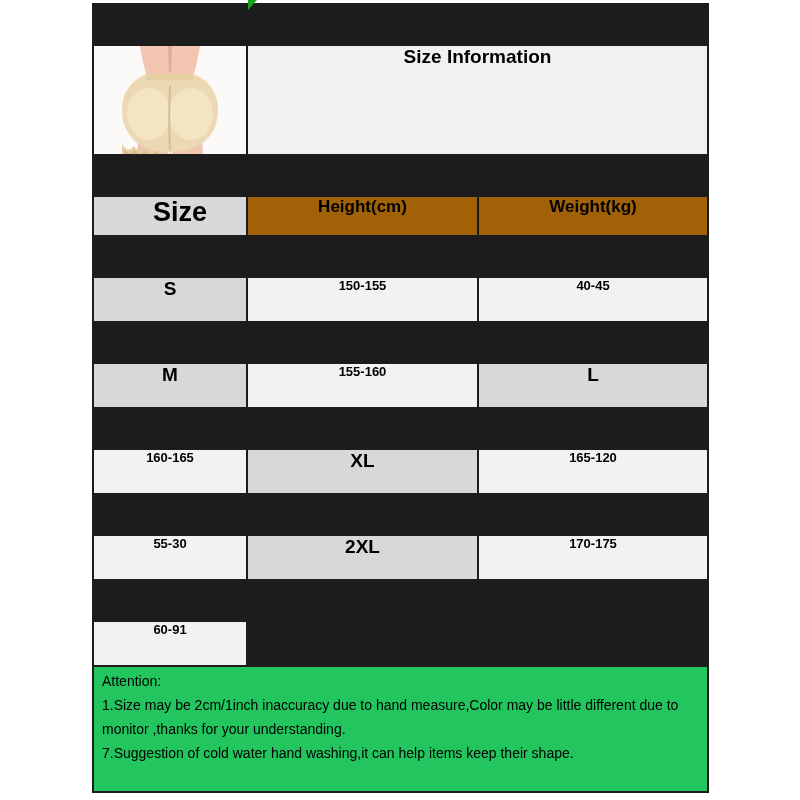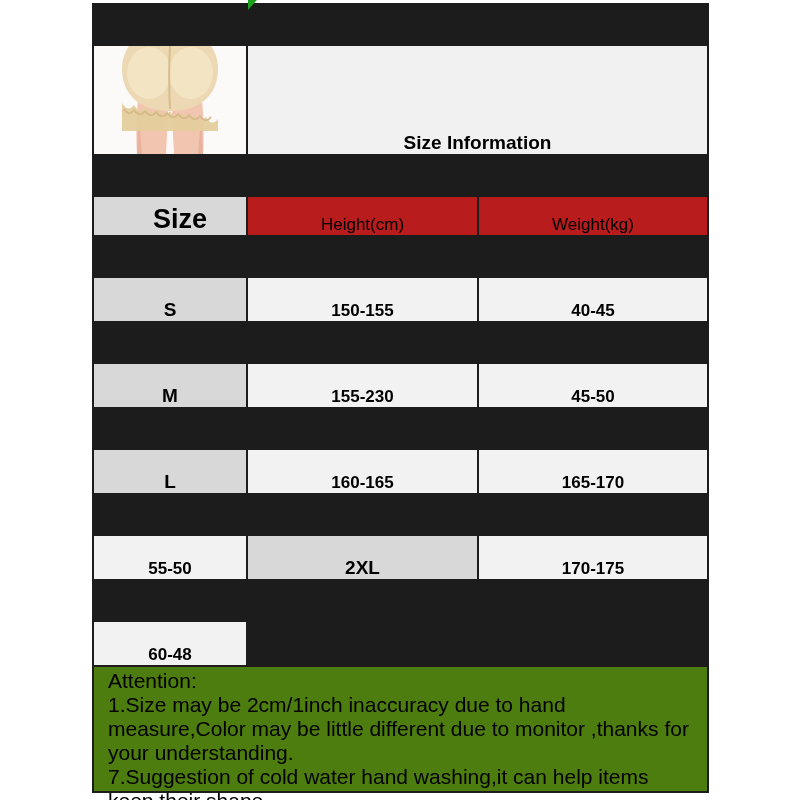--- a/index.html
+++ b/index.html
@@ -26,38 +26,38 @@
     top: 3px;
     display: grid;
     grid-template-columns: 152px 229px 228px;
     grid-template-rows: 149px 79px repeat(5, 84px) 124px;
     gap: 2px;
     padding: 2px;
     background: #1c1c1c;
   }
   .cell {
     display: flex;
-    align-items: flex-end;
+    align-items: flex-start;
     justify-content: center;
     overflow: hidden;
     margin-top: 41px;
   }
   .photo-cell       { background: #fcfbfa; padding: 0; }
   .info-cell        { background: #f1f1f1; grid-column: 2 / 4; position: relative; }
-  .head-cell        { background: #b91c1c; font-weight: normal; font-size: 17px; }
+  .head-cell        { background: #a16207; font-weight: bold; font-size: 17px; }
   .size-head-cell   { background: #d8d8d8; font-weight: bold; font-size: 27px; padding-left: 20px; }
   .size-col-cell    { background: #d8d8d8; font-weight: bold; font-size: 19px; }
-  .data-cell        { background: #f2f2f2; font-weight: bold; font-size: 17px; }
+  .data-cell        { background: #f2f2f2; font-weight: bold; font-size: 13px; }
   .info-title       { font-weight: bold; font-size: 19px; }
   .attention-cell {
-    background: #4d7c0f;
+    background: #22c55e;
     grid-column: 1 / 4;
     display: block;
-    padding: 2px 14px;
-    font-size: 21px;
+    padding: 2px 8px;
+    font-size: 14px;
     line-height: 24px;
     font-weight: normal;
     text-align: left;
   }
   
   .corner-marker {
     position: absolute;
     left: 248px;
     top: 0;
     width: 0;
@@ -106,32 +106,32 @@
 
     <div class="cell size-head-cell">Size</div>
     <div class="cell head-cell">Height(cm)</div>
     <div class="cell head-cell">Weight(kg)</div>
 
     <div class="cell size-col-cell">S</div>
     <div class="cell data-cell">150-155</div>
     <div class="cell data-cell">40-45</div>
 
     <div class="cell size-col-cell">M</div>
-    <div class="cell data-cell">155-230</div>
-    <div class="cell data-cell">45-50</div>
+    <div class="cell data-cell">155-160</div>
 
     <div class="cell size-col-cell">L</div>
     <div class="cell data-cell">160-165</div>
 
-    <div class="cell data-cell">165-170</div>
-    <div class="cell data-cell">55-50</div>
+    <div class="cell size-col-cell">XL</div>
+    <div class="cell data-cell">165-120</div>
+    <div class="cell data-cell">55-30</div>
 
     <div class="cell size-col-cell">2XL</div>
     <div class="cell data-cell">170-175</div>
-    <div class="cell data-cell">60-48</div>
+    <div class="cell data-cell">60-91</div>
 
     <div class="attention-cell">
       <div>Attention:</div>
       <div>1.Size may be 2cm/1inch inaccuracy due to hand measure,Color may be little different due to monitor ,thanks for your understanding.</div>
       <div>7.Suggestion of cold water hand washing,it can help items keep their shape.</div>
     </div>
 
   </div>
 </div>
 

